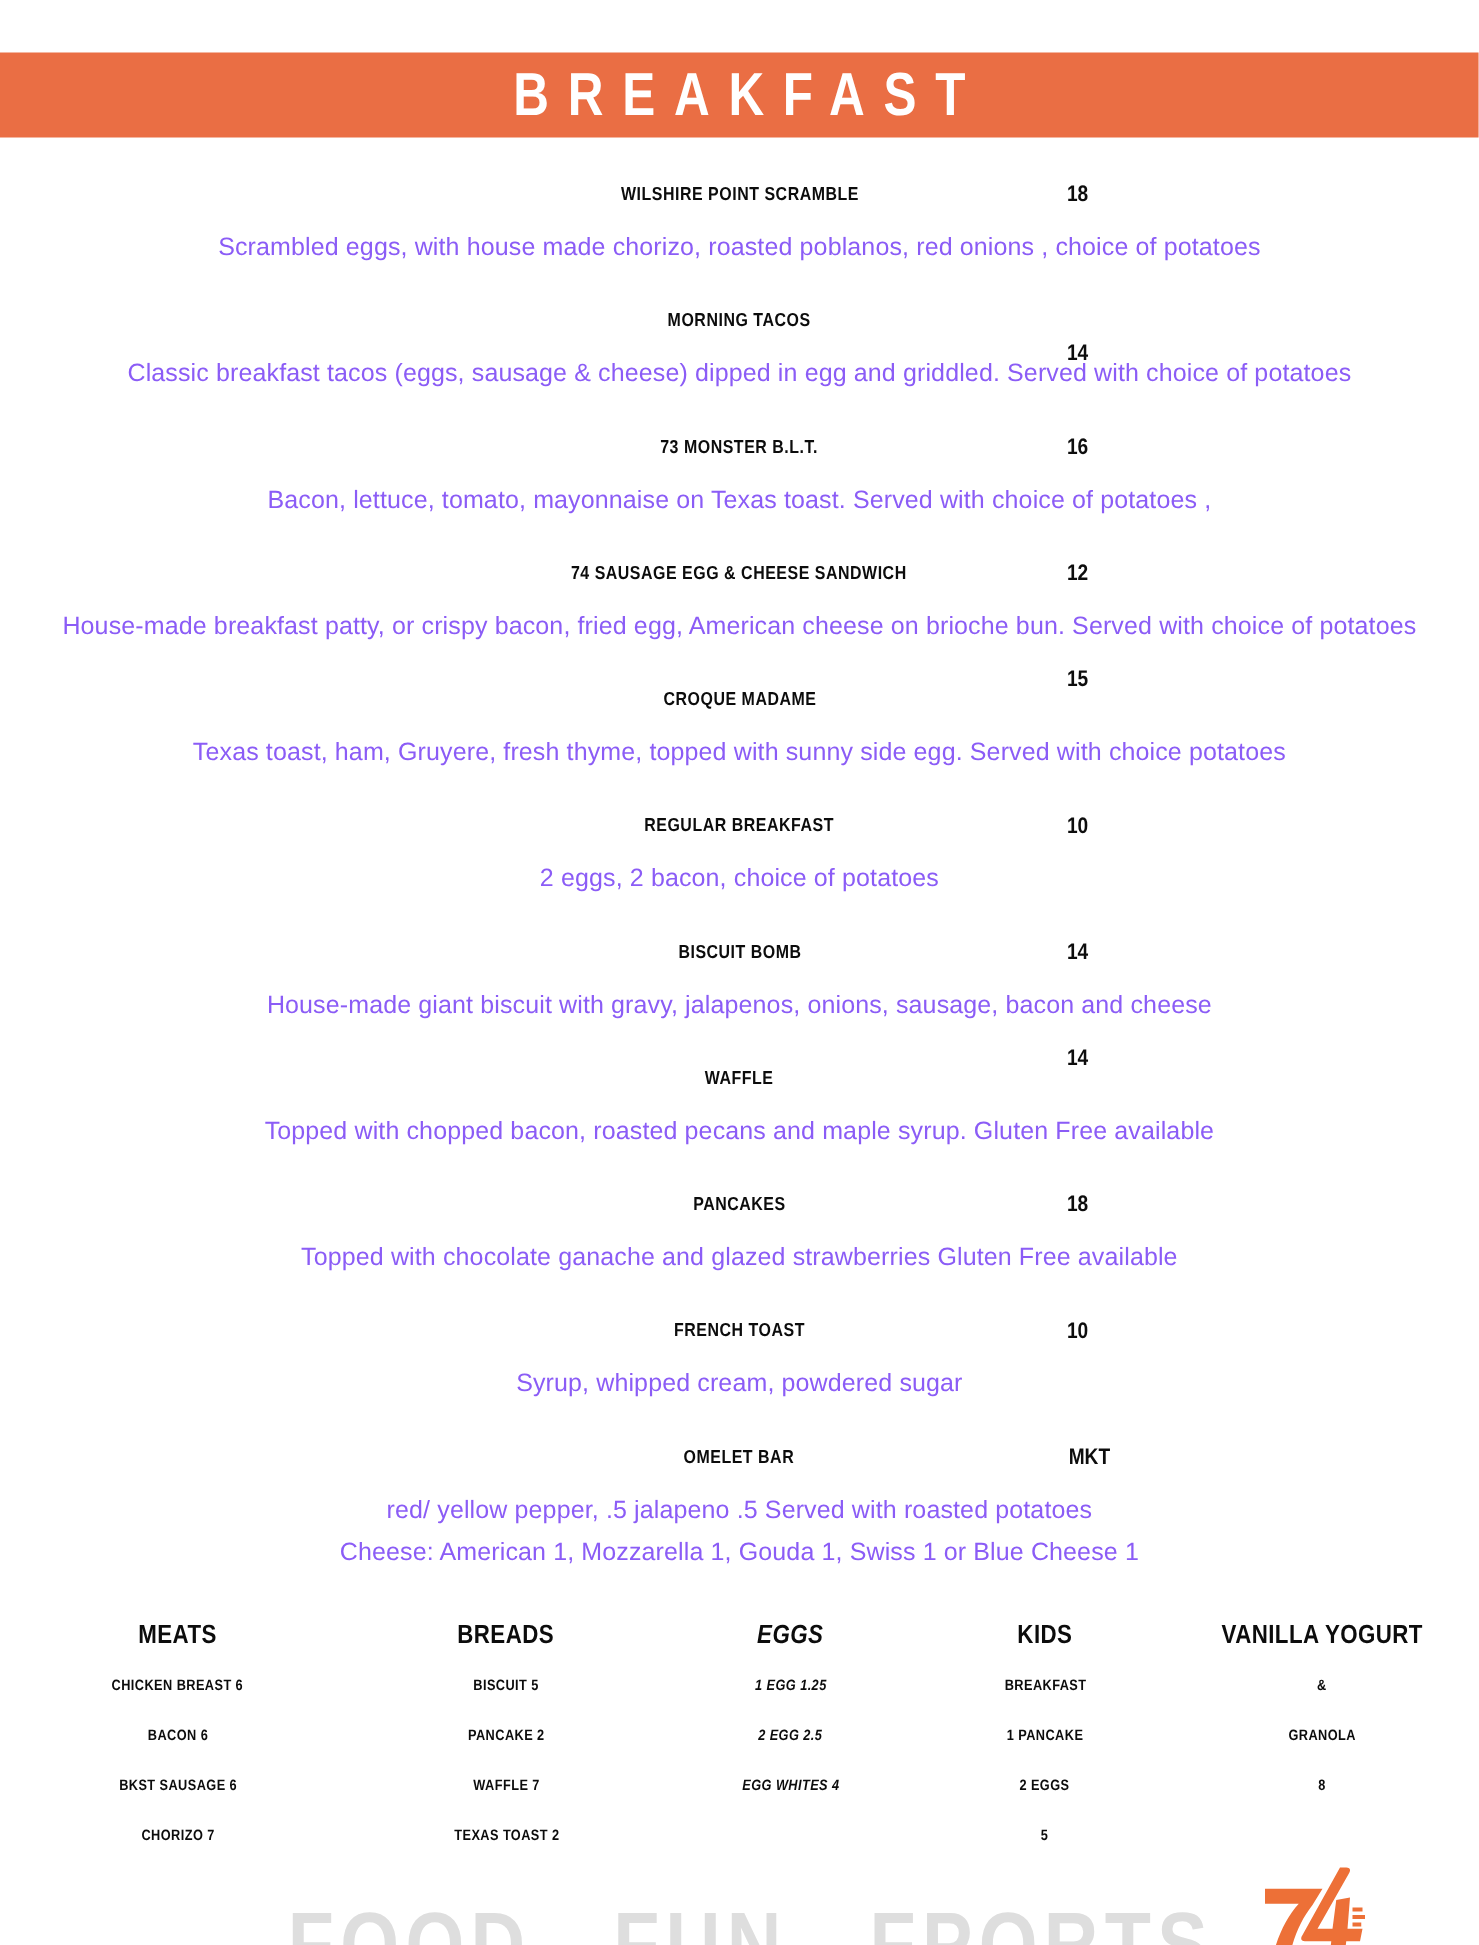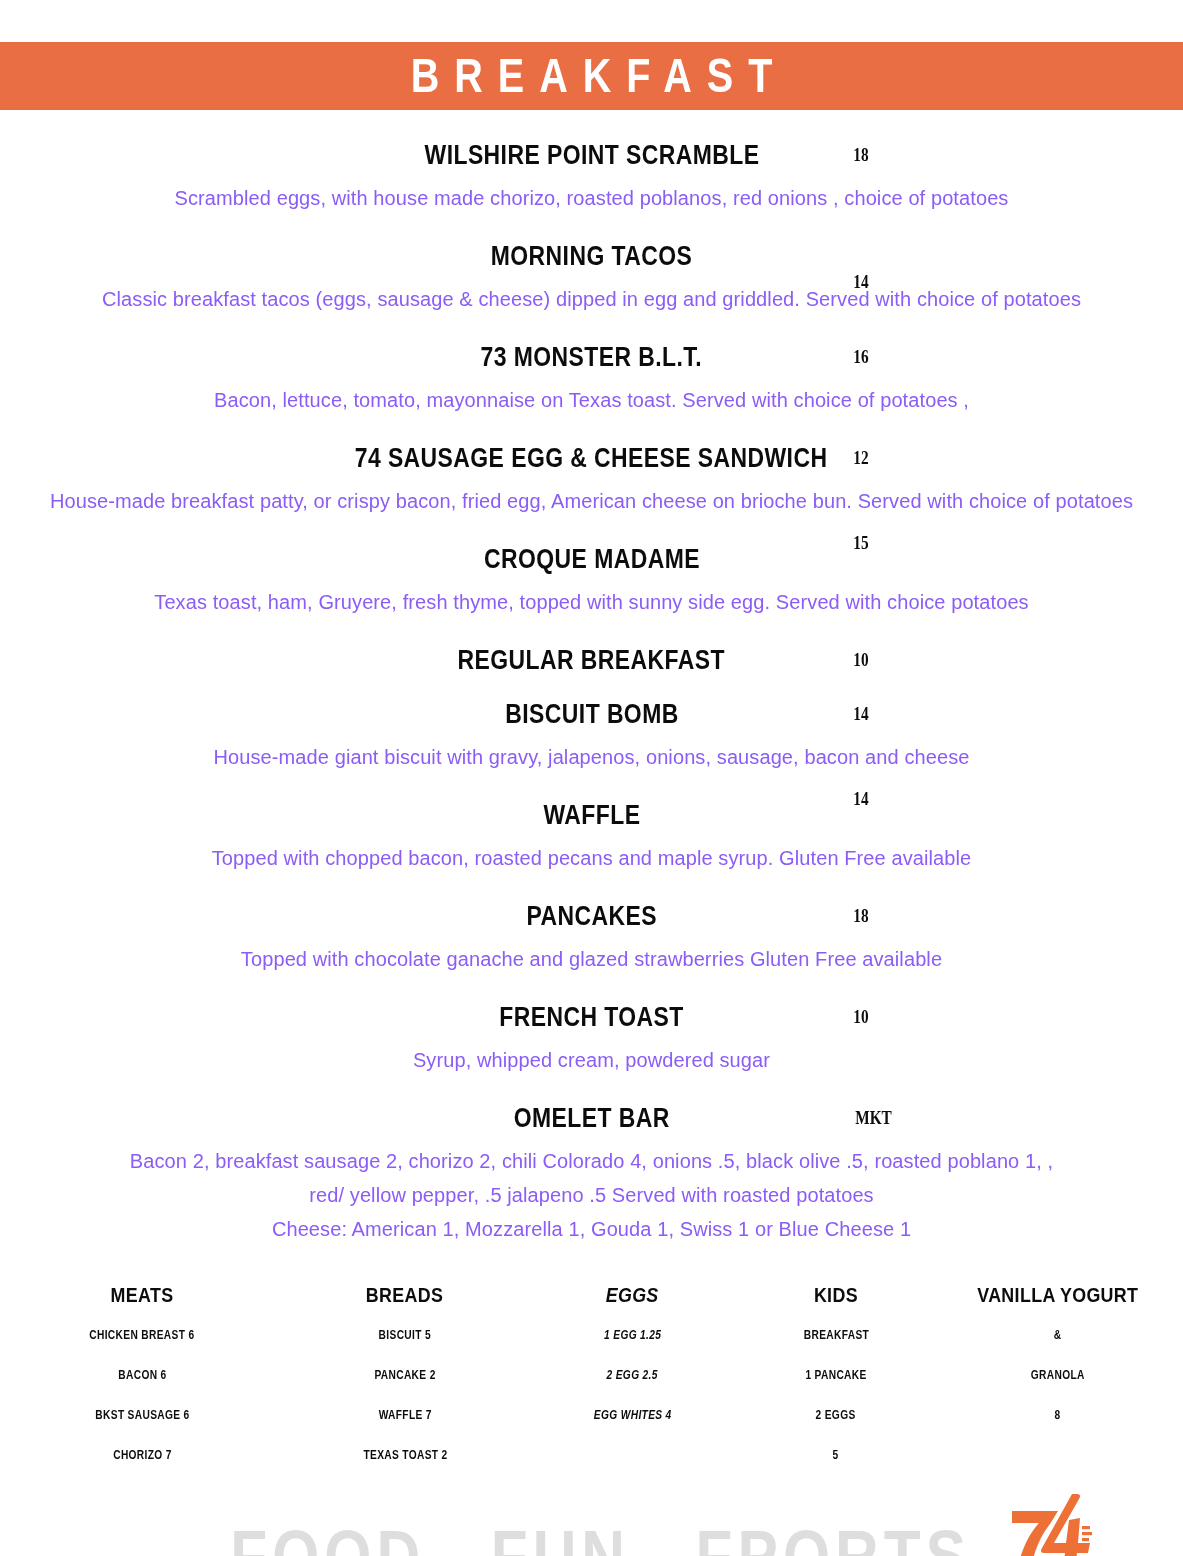--- a/index.html
+++ b/index.html
@@ -33,26 +33,26 @@
     white-space: nowrap;
   }
 
   
   .cx { display: inline-block; transform: scaleX(0.85); transform-origin: center; white-space: nowrap; }
 
   
   .items { padding-top: 33px; position: relative; z-index: 2; }
   .menu-item { position: relative; text-align: center; margin-bottom: 29px; }
   .item-title {
-    font-size: 27px; font-weight: 700; line-height: 25px;
+    font-size: 15px; font-weight: 700; line-height: 25px;
     letter-spacing: 0.5px; color: #0c0c0c;
   }
   .price {
     position: absolute; left: 852px; top: 2px; width: 60px;
-    text-align: left; font-size: 18px; font-weight: 700; line-height: 20px; font-family: Liberation Serif, serif;
+    text-align: left; font-size: 18px; font-weight: 700; line-height: 20px;
   }
   .menu-item.p-below .price { top: 28px; }
   .menu-item.p-above .price { top: -14px; }
   .item-desc { margin-top: 13px; }
   .item-desc .desc-line {
     font-size: 20px; line-height: 34px; color: #8b5cf6;
     font-weight: 400; letter-spacing: 0.1px;
   }
 
   
@@ -128,20 +128,23 @@
       <div class="menu-item p-above">
     <div class="item-title"><span class="cx">CROQUE MADAME</span></div>
     <div class="price"><span class="cx">15</span></div>
     <div class="item-desc">
           <div class="desc-line">Texas toast, ham, Gruyere, fresh thyme, topped with sunny side egg.  Served with choice potatoes</div>
         </div>
   </div>
       <div class="menu-item">
     <div class="item-title"><span class="cx">REGULAR BREAKFAST</span></div>
     <div class="price"><span class="cx">10</span></div>
+    <div class="item-desc">
+          <div class="desc-line">2 eggs, 2 bacon, choice of  potatoes</div>
+        </div>
   </div>
       <div class="menu-item">
     <div class="item-title"><span class="cx">BISCUIT BOMB</span></div>
     <div class="price"><span class="cx">14</span></div>
     <div class="item-desc">
           <div class="desc-line">House-made giant biscuit with gravy, jalapenos, onions, sausage, bacon and cheese</div>
         </div>
   </div>
       <div class="menu-item p-above">
     <div class="item-title"><span class="cx">WAFFLE</span></div>
@@ -161,21 +164,20 @@
     <div class="item-title"><span class="cx">FRENCH TOAST</span></div>
     <div class="price"><span class="cx">10</span></div>
     <div class="item-desc">
           <div class="desc-line">Syrup, whipped cream, powdered sugar</div>
         </div>
   </div>
       <div class="menu-item">
     <div class="item-title"><span class="cx">OMELET BAR</span></div>
     <div class="price"><span class="cx">MKT</span></div>
     <div class="item-desc">
-          <div class="desc-line">Bacon 2, breakfast sausage 2, chorizo 2,  chili Colorado 4, onions .5, black olive .5, roasted poblano 1, ,</div>
           <div class="desc-line">red/ yellow pepper, .5 jalapeno .5  Served with roasted potatoes</div>
           <div class="desc-line">Cheese: American 1, Mozzarella 1, Gouda 1, Swiss 1 or Blue Cheese 1</div>
         </div>
   </div>
     </div>
 
   <div class="addons" id="addons">
       <div class="addon-col">
     <div class="addon-header"><span class="cx">MEATS</span></div>
   <div class="addon-item"><span class="cx">CHICKEN BREAST 6</span></div>

